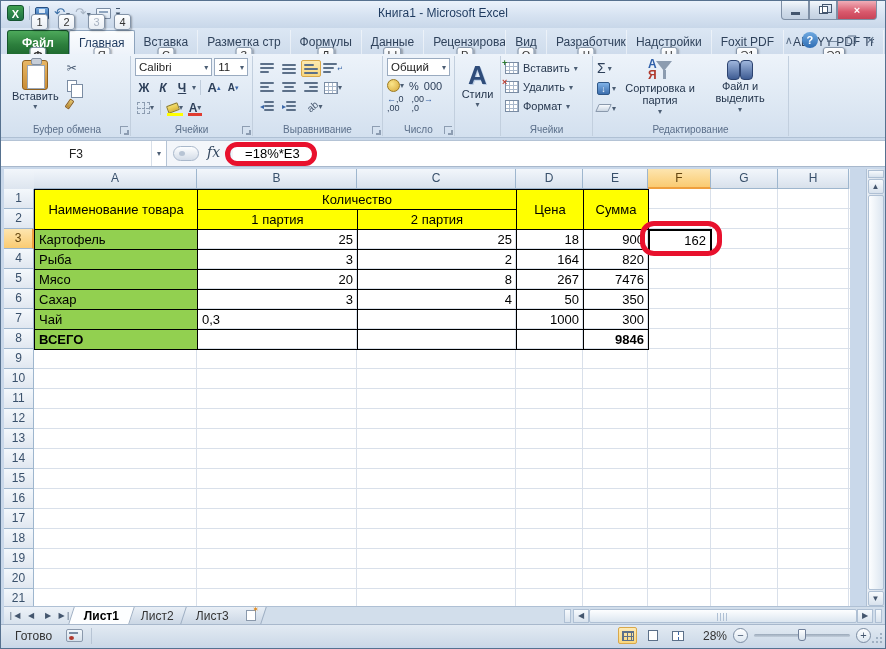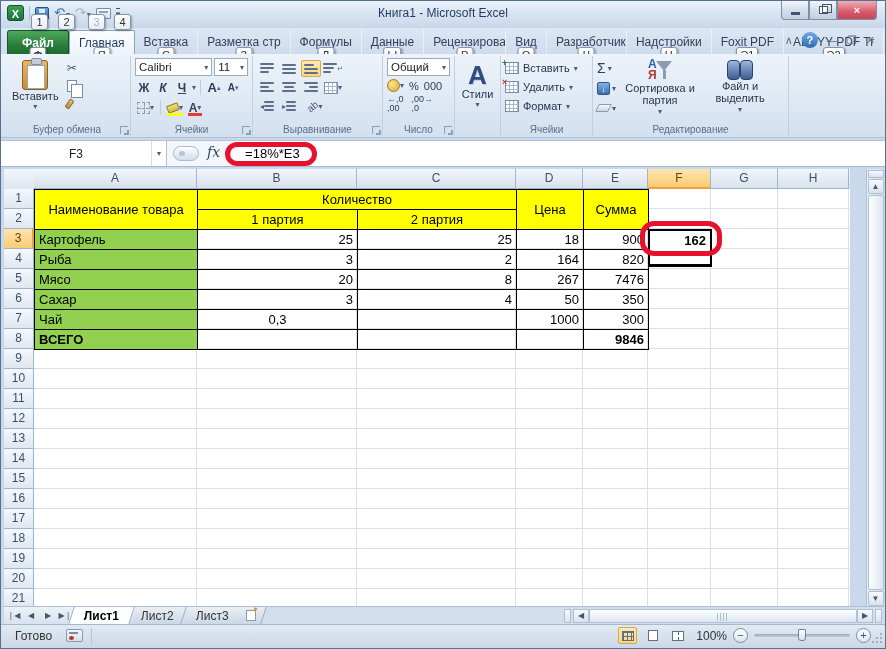--- a/index.html
+++ b/index.html
@@ -619,38 +619,38 @@
         <div class="cell tb" style="left: 163px; top: 0px; width: 320px; height: 21px; background: rgb(255, 255, 0); text-align: center;">Количество</div>
         <div class="cell tb" style="left: 163px; top: 20px; width: 161px; height: 21px; background: rgb(255, 255, 0); text-align: center;">1 партия</div>
         <div class="cell tb" style="left: 323px; top: 20px; width: 160px; height: 21px; background: rgb(255, 255, 0); text-align: center;">2 партия</div>
         <div class="cell tb" style="left: 482px; top: 0px; width: 68px; height: 41px; background: rgb(255, 255, 0); text-align: center; display: flex; align-items: center; justify-content: center;">Цена</div>
         <div class="cell tb" style="left: 549px; top: 0px; width: 66px; height: 41px; background: rgb(255, 255, 0); text-align: center; display: flex; align-items: center; justify-content: center;">Сумма</div>
         <div class="cell tb" style="left: 0px; top: 40px; width: 164px; height: 21px; background: rgb(146, 208, 80); text-align: left;">Картофель</div>
         <div class="cell tb" style="left: 163px; top: 40px; width: 161px; height: 21px; text-align: right;">25</div>
         <div class="cell tb" style="left: 323px; top: 40px; width: 160px; height: 21px; text-align: right;">25</div>
         <div class="cell tb" style="left: 482px; top: 40px; width: 68px; height: 21px; text-align: right;">18</div>
         <div class="cell tb" style="left: 549px; top: 40px; width: 66px; height: 21px; text-align: right;">900</div>
-        <div class="cell selcell" style="left: 614px; top: 40px; width: 64px; height: 38px; text-align: right; font-weight: bold;">162<div class="fill-handle"></div></div>
+        <div class="cell selcell" style="left: 614px; top: 40px; width: 64px; height: 26px; text-align: right;">162<div class="fill-handle"></div></div>
         <div class="cell tb" style="left: 0px; top: 60px; width: 164px; height: 21px; background: rgb(146, 208, 80); text-align: left;">Рыба</div>
         <div class="cell tb" style="left: 163px; top: 60px; width: 161px; height: 21px; text-align: right;">3</div>
         <div class="cell tb" style="left: 323px; top: 60px; width: 160px; height: 21px; text-align: right;">2</div>
         <div class="cell tb" style="left: 482px; top: 60px; width: 68px; height: 21px; text-align: right;">164</div>
         <div class="cell tb" style="left: 549px; top: 60px; width: 66px; height: 21px; text-align: right;">820</div>
         <div class="cell tb" style="left: 0px; top: 80px; width: 164px; height: 21px; background: rgb(146, 208, 80); text-align: left;">Мясо</div>
         <div class="cell tb" style="left: 163px; top: 80px; width: 161px; height: 21px; text-align: right;">20</div>
         <div class="cell tb" style="left: 323px; top: 80px; width: 160px; height: 21px; text-align: right;">8</div>
         <div class="cell tb" style="left: 482px; top: 80px; width: 68px; height: 21px; text-align: right;">267</div>
         <div class="cell tb" style="left: 549px; top: 80px; width: 66px; height: 21px; text-align: right;">7476</div>
         <div class="cell tb" style="left: 0px; top: 100px; width: 164px; height: 21px; background: rgb(146, 208, 80); text-align: left;">Сахар</div>
         <div class="cell tb" style="left: 163px; top: 100px; width: 161px; height: 21px; text-align: right;">3</div>
         <div class="cell tb" style="left: 323px; top: 100px; width: 160px; height: 21px; text-align: right;">4</div>
         <div class="cell tb" style="left: 482px; top: 100px; width: 68px; height: 21px; text-align: right;">50</div>
         <div class="cell tb" style="left: 549px; top: 100px; width: 66px; height: 21px; text-align: right;">350</div>
         <div class="cell tb" style="left: 0px; top: 120px; width: 164px; height: 21px; background: rgb(146, 208, 80); text-align: left;">Чай</div>
-        <div class="cell tb" style="left: 163px; top: 120px; width: 161px; height: 21px; text-align: center;">0,3</div>
+        <div class="cell tb" style="left: 163px; top: 120px; width: 161px; height: 21px; text-align: left;">0,3</div>
         <div class="cell tb" style="left: 323px; top: 120px; width: 160px; height: 21px; text-align: left;"></div>
         <div class="cell tb" style="left: 482px; top: 120px; width: 68px; height: 21px; text-align: right;">1000</div>
         <div class="cell tb" style="left: 549px; top: 120px; width: 66px; height: 21px; text-align: right;">300</div>
         <div class="cell tb" style="left: 0px; top: 140px; width: 164px; height: 21px; background: rgb(146, 208, 80); text-align: left; font-weight: bold;">ВСЕГО</div>
         <div class="cell tb" style="left: 163px; top: 140px; width: 161px; height: 21px; text-align: left;"></div>
         <div class="cell tb" style="left: 323px; top: 140px; width: 160px; height: 21px; text-align: left;"></div>
         <div class="cell tb" style="left: 482px; top: 140px; width: 68px; height: 21px; text-align: left;"></div>
         <div class="cell tb" style="left: 549px; top: 140px; width: 66px; height: 21px; text-align: right; font-weight: bold;">9846</div>
       </div>
     <div class="red-ring ring-cell" style="border-color: rgb(232, 17, 45);"></div>
@@ -700,21 +700,21 @@
     <div class="sb-right">
       <span class="viewbtn on">
           <span class="vb-grid"></span>
         </span>
       <span class="viewbtn">
           <span class="vb-page"></span>
         </span>
       <span class="viewbtn">
           <span class="vb-break"></span>
         </span>
-      <span class="zoomlvl">100%</span>
+      <span class="zoomlvl">28%</span>
       <span class="zbtn">−</span>
       <span class="ztrack">
           <span class="notch"></span>
           <span class="zthumb"></span>
         </span>
       <span class="zbtn">+</span>
     </div>
     <div class="grip"></div>
   </div>
 

